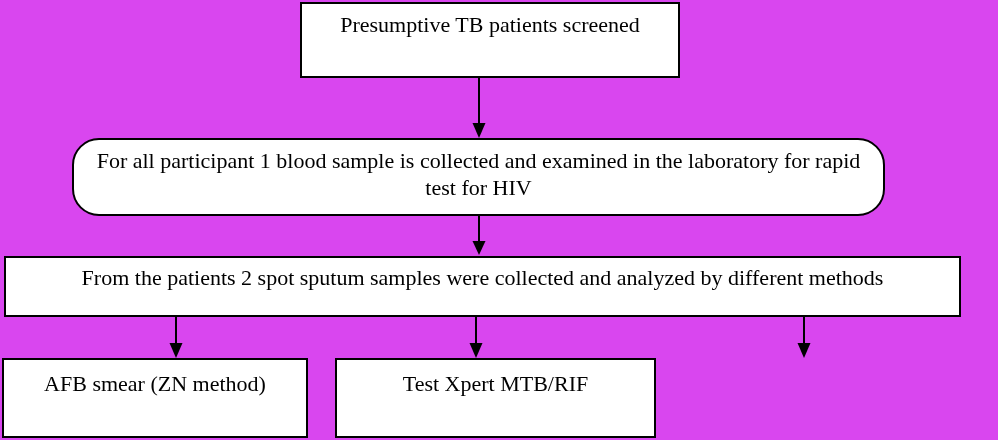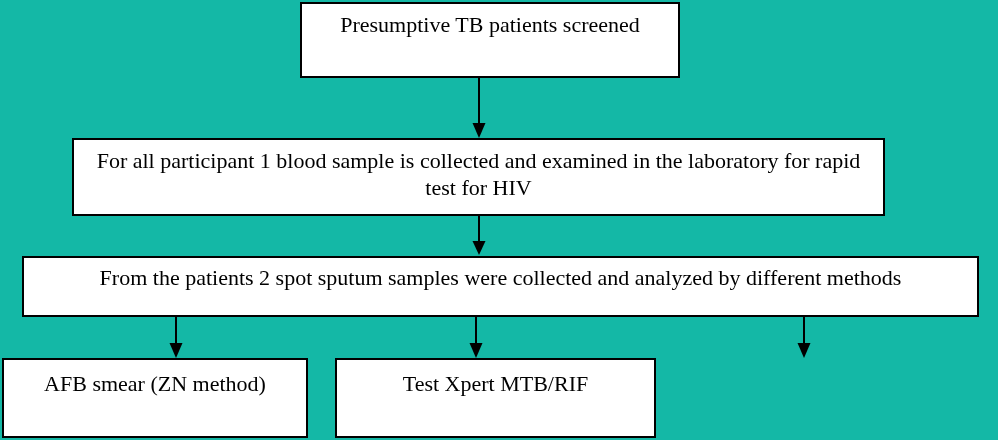--- a/index.html
+++ b/index.html
@@ -8,21 +8,21 @@
     background: #ffffff;
   }
   body {
     font-family: "Liberation Serif", "DejaVu Serif", serif;
     color: #000000;
   }
   #canvas {
     position: relative;
     width: 998px;
     height: 440px;
-    background: #14b8a6;
+    background: #d946ef;
     overflow: hidden;
   }
   .node {
     position: absolute;
     box-sizing: border-box;
     border: 2px solid #000000;
     background: #ffffff;
     display: flex;
     justify-content: center;
     align-items: flex-start;
@@ -31,23 +31,23 @@
     color: #000000;
   }
   .node .node-text {
     display: block;
     width: 100%;
     padding: 0 8px;
     box-sizing: border-box;
   }
   .n1 { left: 300px; top: 2px;   width: 380px; height: 76px;  font-size: 22px; }
   .n1 .node-text { padding-top: 8px; }
-  .n2 { left: 72px;  top: 138px; width: 813px; height: 78px;  font-size: 22px; }
+  .n2 { left: 72px;  top: 138px; width: 813px; height: 78px;  font-size: 22px; border-radius: 27px; }
   .n2 .node-text { padding-top: 8px; }
-  .n3 { left: 22px;  top: 256px; width: 957px; height: 61px;  font-size: 22px; }
+  .n3 { left: 4px;  top: 256px; width: 957px; height: 61px;  font-size: 22px; }
   .n3 .node-text { padding-top: 7px; }
   .n4 { left: 2px;   top: 358px; width: 306px; height: 80px;  font-size: 22px; }
   .n4 .node-text { padding-top: 11px; }
   .n5 { left: 335px; top: 358px; width: 321px; height: 80px;  font-size: 22px; }
   .n5 .node-text { padding-top: 11px; }
   .n6 { left: 700px; top: 358px; width: 283px; height: 80px;  font-size: 22px; }
   .n6 .node-text { padding-top: 11px; }
 
   .connector {
     position: absolute;

